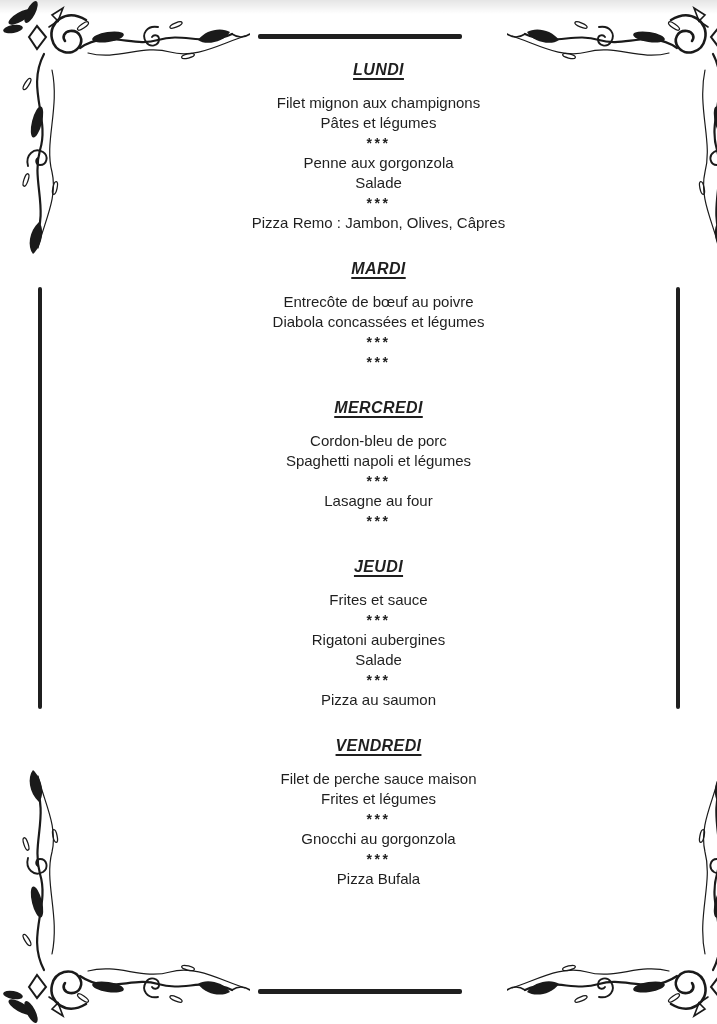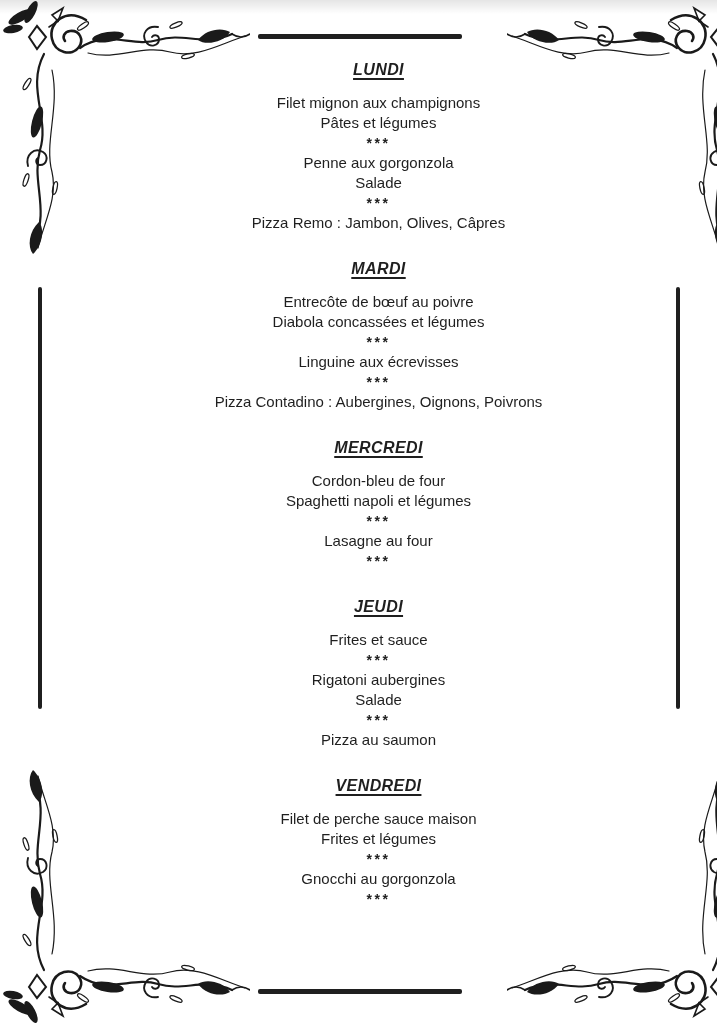--- a/index.html
+++ b/index.html
@@ -122,30 +122,28 @@
           <p class="line">Pizza Remo : Jambon, Olives, Câpres</p>
         </div>
   </section>
 
   <section class="day">
     <h2 class="day-title">MARDI</h2>
     <div class="courses">
           <p class="line">Entrecôte de bœuf au poivre</p>
           <p class="line">Diabola concassées et légumes</p>
           <p class="separator">***</p>
-          <p class="line">Linguine aux écrevisses</p>
           <p class="separator">***</p>
-          <p class="line">Pizza Contadino : Aubergines, Oignons, Poivrons</p>
         </div>
   </section>
 
   <section class="day">
     <h2 class="day-title">MERCREDI</h2>
     <div class="courses">
-          <p class="line">Cordon-bleu de four</p>
+          <p class="line">Cordon-bleu de porc</p>
           <p class="line">Spaghetti napoli et légumes</p>
           <p class="separator">***</p>
           <p class="line">Lasagne au four</p>
           <p class="separator">***</p>
         </div>
   </section>
 
   <section class="day">
     <h2 class="day-title">JEUDI</h2>
     <div class="courses">
@@ -159,16 +157,17 @@
   </section>
 
   <section class="day">
     <h2 class="day-title">VENDREDI</h2>
     <div class="courses">
           <p class="line">Filet de perche sauce maison</p>
           <p class="line">Frites et légumes</p>
           <p class="separator">***</p>
           <p class="line">Gnocchi au gorgonzola</p>
           <p class="separator">***</p>
+          <p class="line">Pizza Bufala</p>
         </div>
   </section>
 </main>
 </div>
 
 </body></html>

